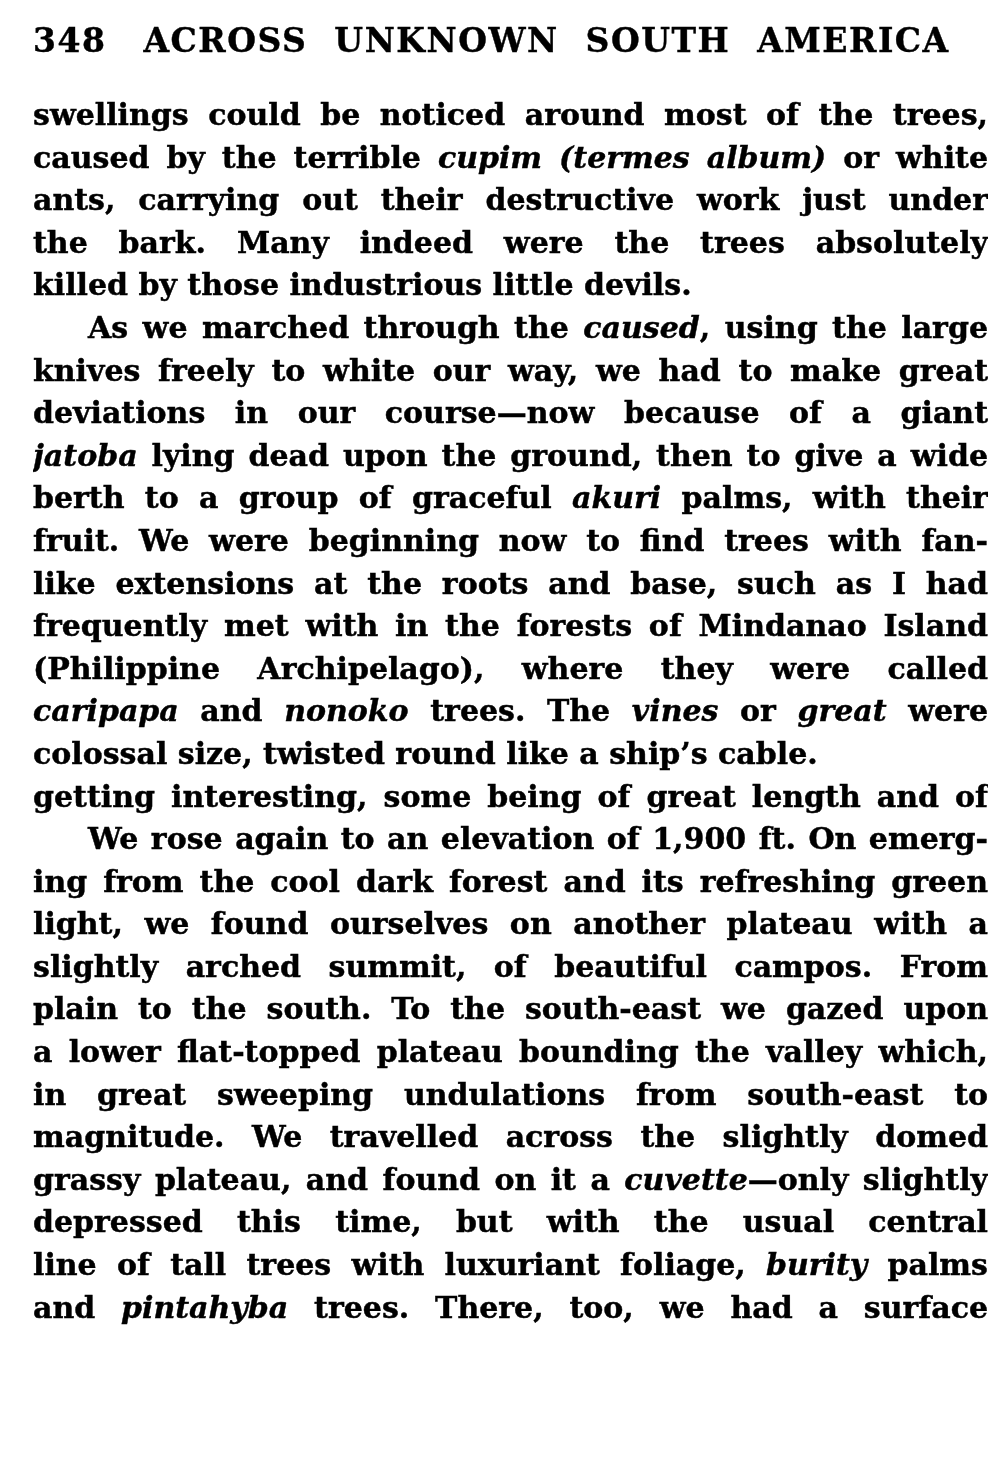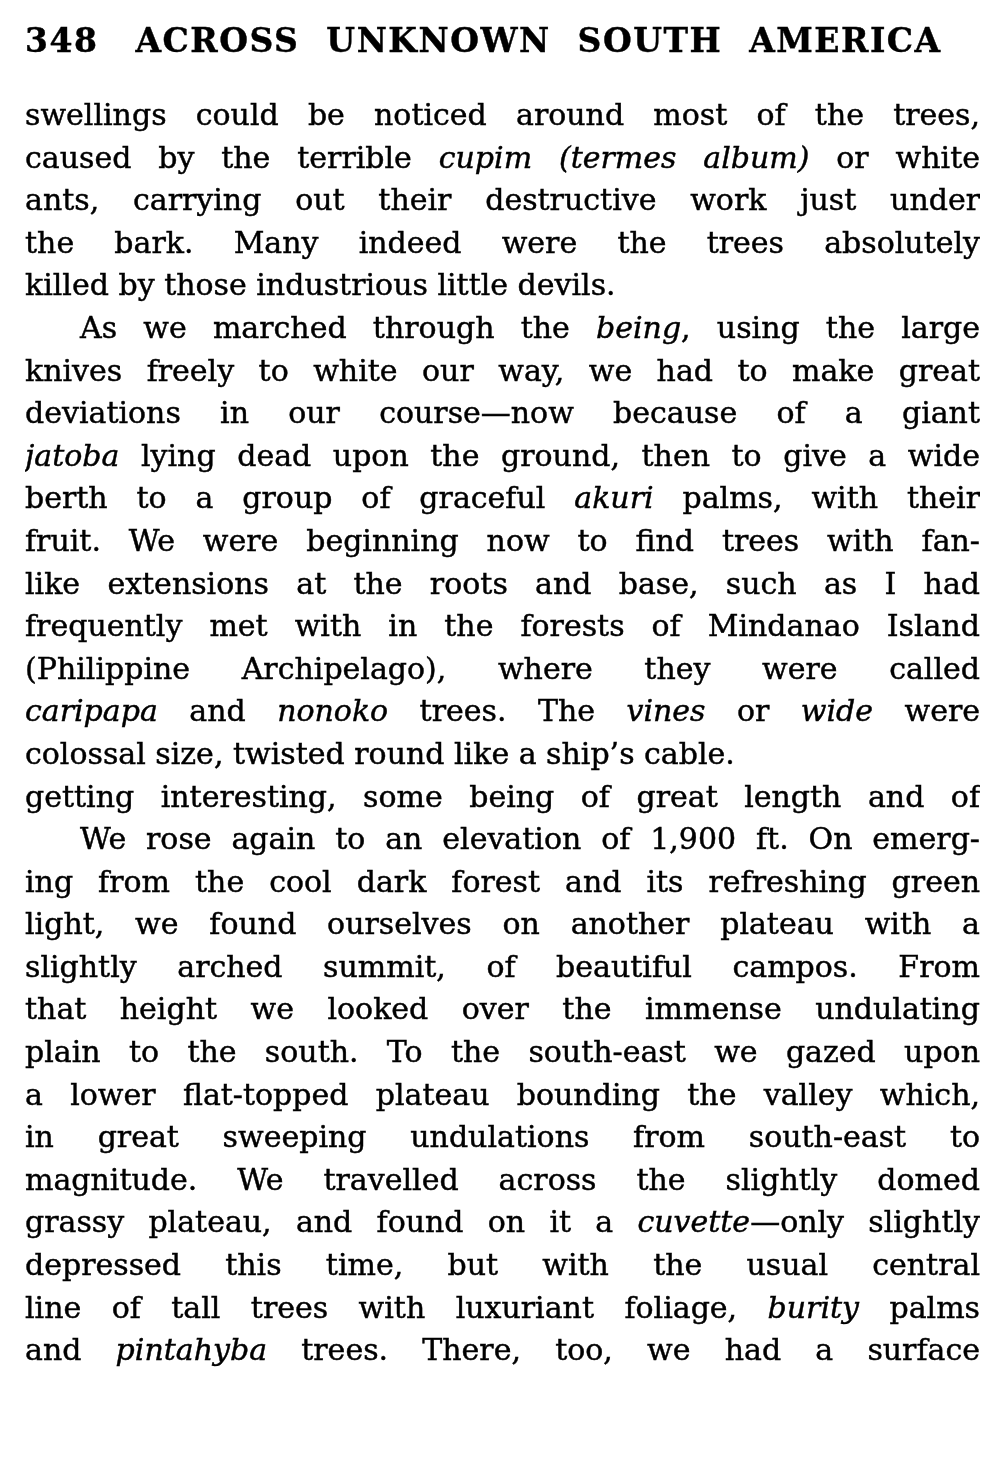--- a/index.html
+++ b/index.html
@@ -11,38 +11,39 @@
     width: 1000px;
     height: 1474px;
     overflow: hidden;
     font-family: "DejaVu Serif", "Liberation Serif", serif;
     color: #000000;
   }
   .page {
     box-sizing: border-box;
     width: 872px;
     height: 1474px;
-    padding: 22px 20px 0 25px;
+    padding: 22px 20px 0 33px;
     background: #ffffff;
   }
   .running-header {
     font-size: 33px;
     font-weight: bold;
     line-height: 38px;
     letter-spacing: 1.5px;
     word-spacing: 14px;
     white-space: nowrap;
     margin-bottom: 34px;
     -webkit-text-stroke: 0.4px currentColor;
   }
   .running-header .page-number {
     margin-right: 10px;
   }
   .page-body {
     width: 955px;
+    font-weight: bold;
   }
   .line {
     font-size: 30px;
     line-height: 42.6px;
     height: 42.6px;
     overflow: hidden;
     text-align: justify;
     text-align-last: justify;
     -webkit-text-stroke: 0.45px currentColor;
   }
@@ -67,39 +68,38 @@
   </div>
   <div class="page-body">
       <div class="paragraph">
         <div class="line"><span>swellings could be noticed around most of the trees,</span></div>
         <div class="line"><span>caused by the terrible </span><em>cupim (termes album)</em><span> or white</span></div>
         <div class="line"><span>ants, carrying out their destructive work just under</span></div>
         <div class="line"><span>the bark. Many indeed were the trees absolutely</span></div>
         <div class="line last"><span>killed by those industrious little devils.</span></div>
       </div>
       <div class="paragraph">
-        <div class="line indent"><span>As we marched through the </span><em>being</em><span>, using the large</span></div>
+        <div class="line indent"><span>As we marched through the </span><em>caused</em><span>, using the large</span></div>
         <div class="line"><span>knives freely to white our way, we had to make great</span></div>
         <div class="line"><span>deviations in our course—now because of a giant</span></div>
         <div class="line"><em>jatoba</em><span> lying dead upon the ground, then to give a wide</span></div>
         <div class="line"><span>berth to a group of graceful </span><em>akuri</em><span> palms, with their</span></div>
         <div class="line"><span>fruit. We were beginning now to find trees with fan-</span></div>
         <div class="line"><span>like extensions at the roots and base, such as I had</span></div>
         <div class="line"><span>frequently met with in the forests of Mindanao Island</span></div>
         <div class="line"><span>(Philippine Archipelago), where they were called</span></div>
-        <div class="line"><em>caripapa</em><span> and </span><em>nonoko</em><span> trees. The </span><em>vines</em><span> or </span><em>wide</em><span> were</span></div>
+        <div class="line"><em>caripapa</em><span> and </span><em>nonoko</em><span> trees. The </span><em>vines</em><span> or </span><em>great</em><span> were</span></div>
         <div class="line last"><span>colossal size, twisted round like a ship’s cable.</span></div>
         <div class="line"><span>getting interesting, some being of great length and of</span></div>
       </div>
       <div class="paragraph">
         <div class="line indent"><span>We rose again to an elevation of 1,900 ft. On emerg-</span></div>
         <div class="line"><span>ing from the cool dark forest and its refreshing green</span></div>
         <div class="line"><span>light, we found ourselves on another plateau with a</span></div>
         <div class="line"><span>slightly arched summit, of beautiful campos. From</span></div>
-        <div class="line"><span>that height we looked over the immense undulating</span></div>
         <div class="line"><span>plain to the south. To the south-east we gazed upon</span></div>
         <div class="line"><span>a lower flat-topped plateau bounding the valley which,</span></div>
         <div class="line"><span>in great sweeping undulations from south-east to</span></div>
         <div class="line"><span>magnitude. We travelled across the slightly domed</span></div>
         <div class="line"><span>grassy plateau, and found on it a </span><em>cuvette</em><span>—only slightly</span></div>
         <div class="line"><span>depressed this time, but with the usual central</span></div>
         <div class="line"><span>line of tall trees with luxuriant foliage, </span><em>burity</em><span> palms</span></div>
         <div class="line"><span>and </span><em>pintahyba</em><span> trees. There, too, we had a surface</span></div>
       </div>
     </div>

